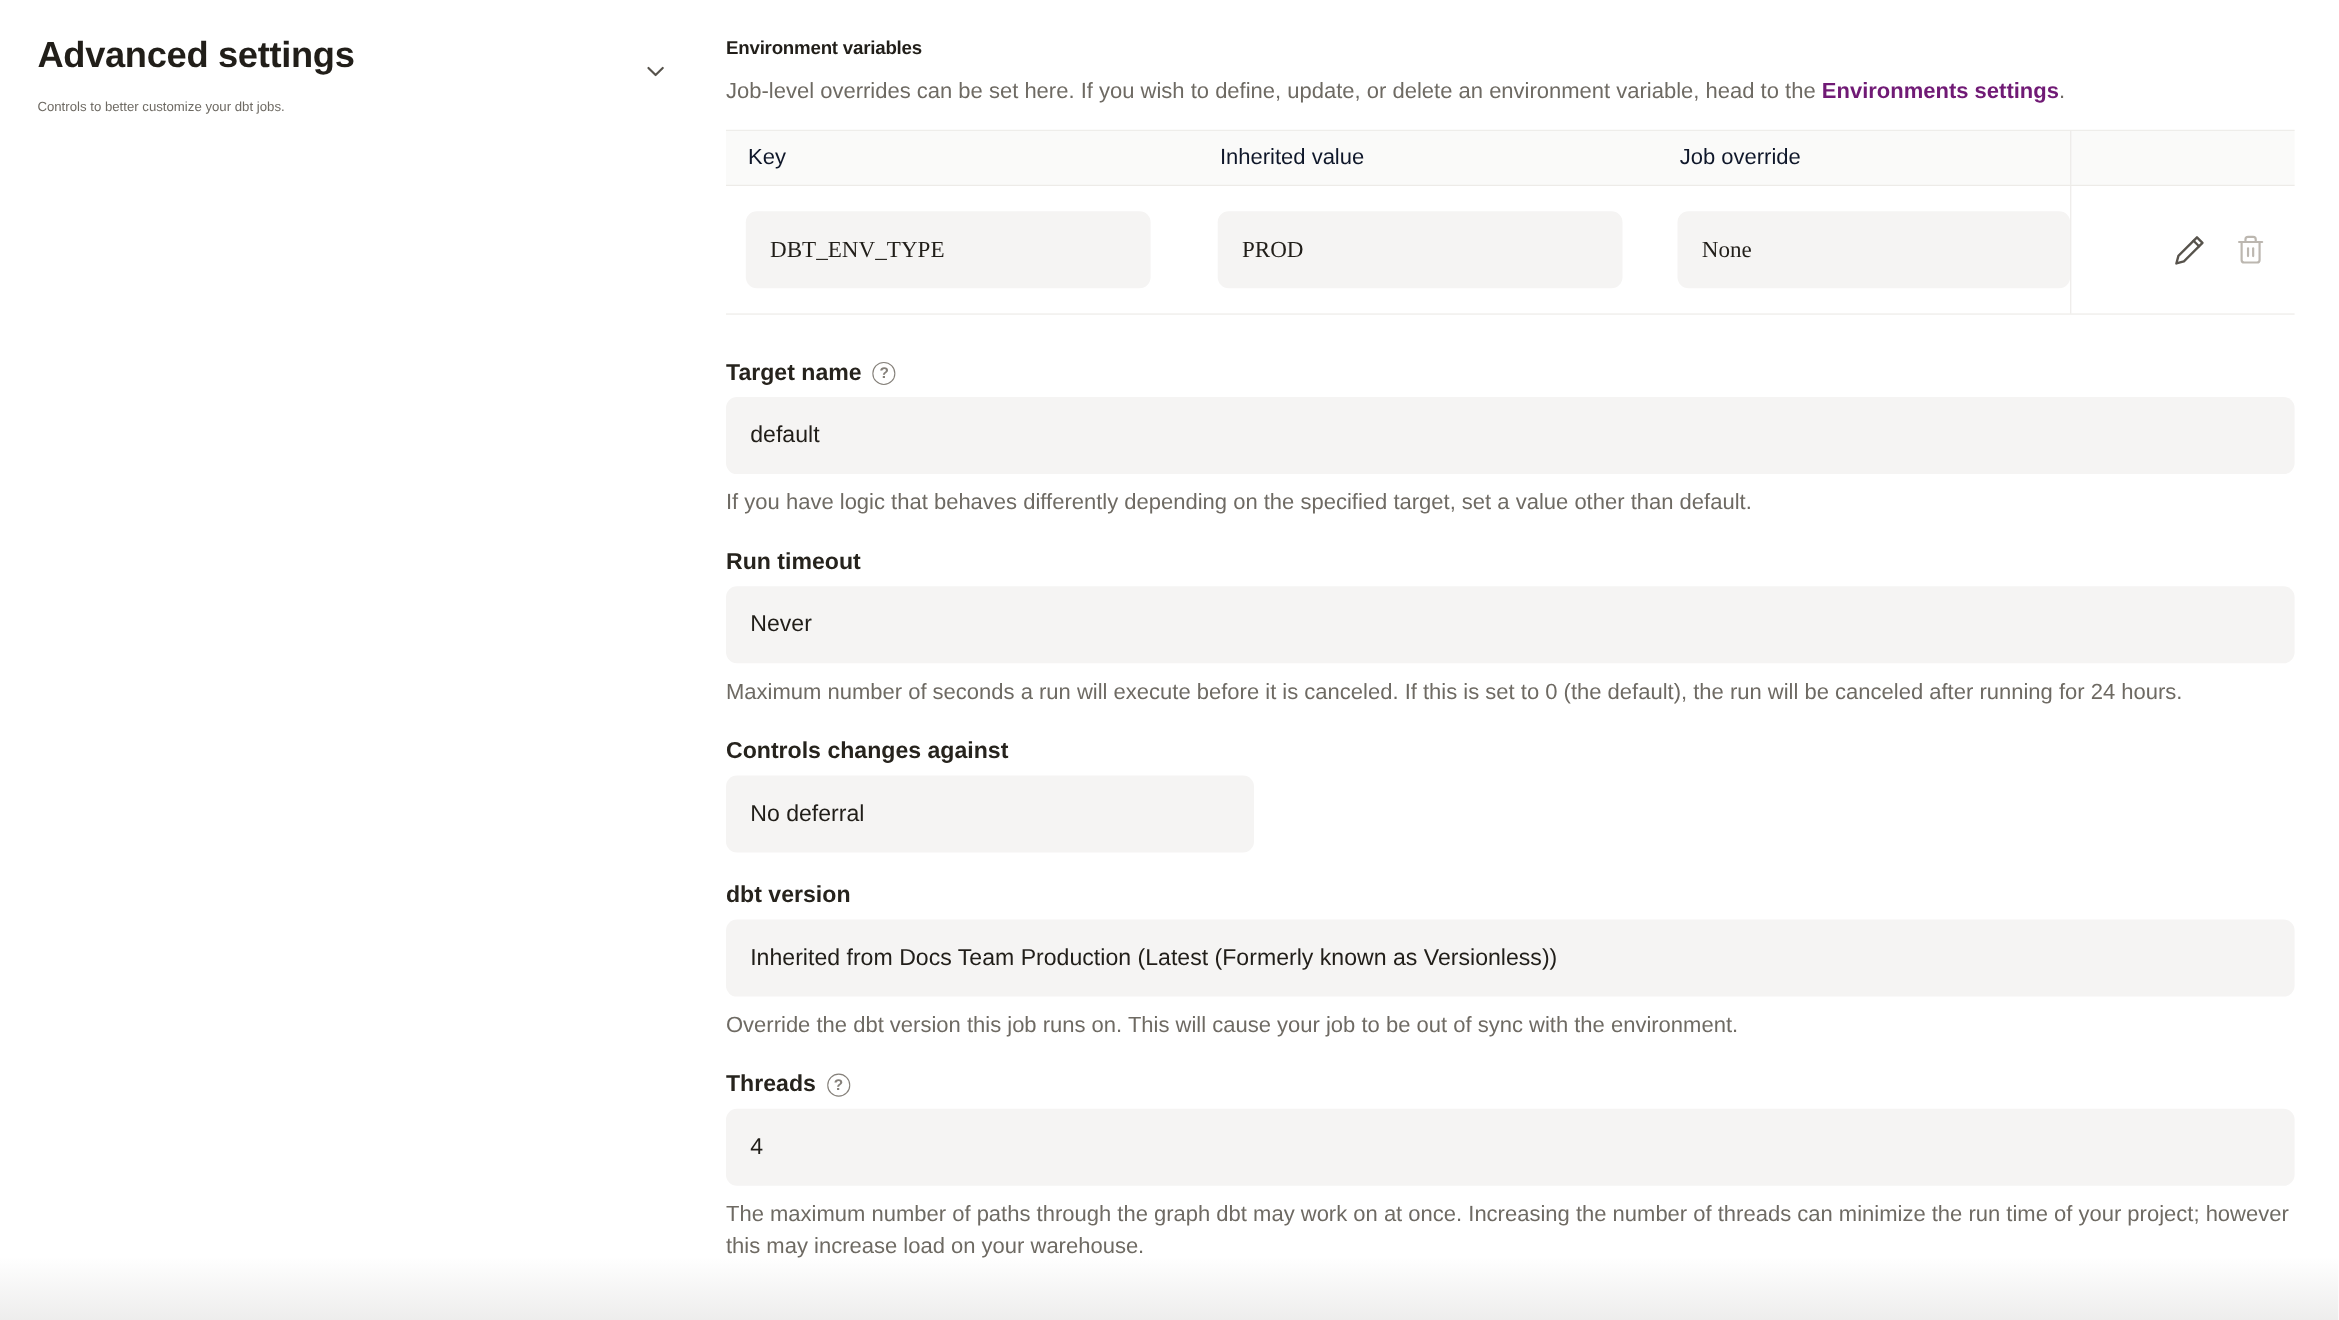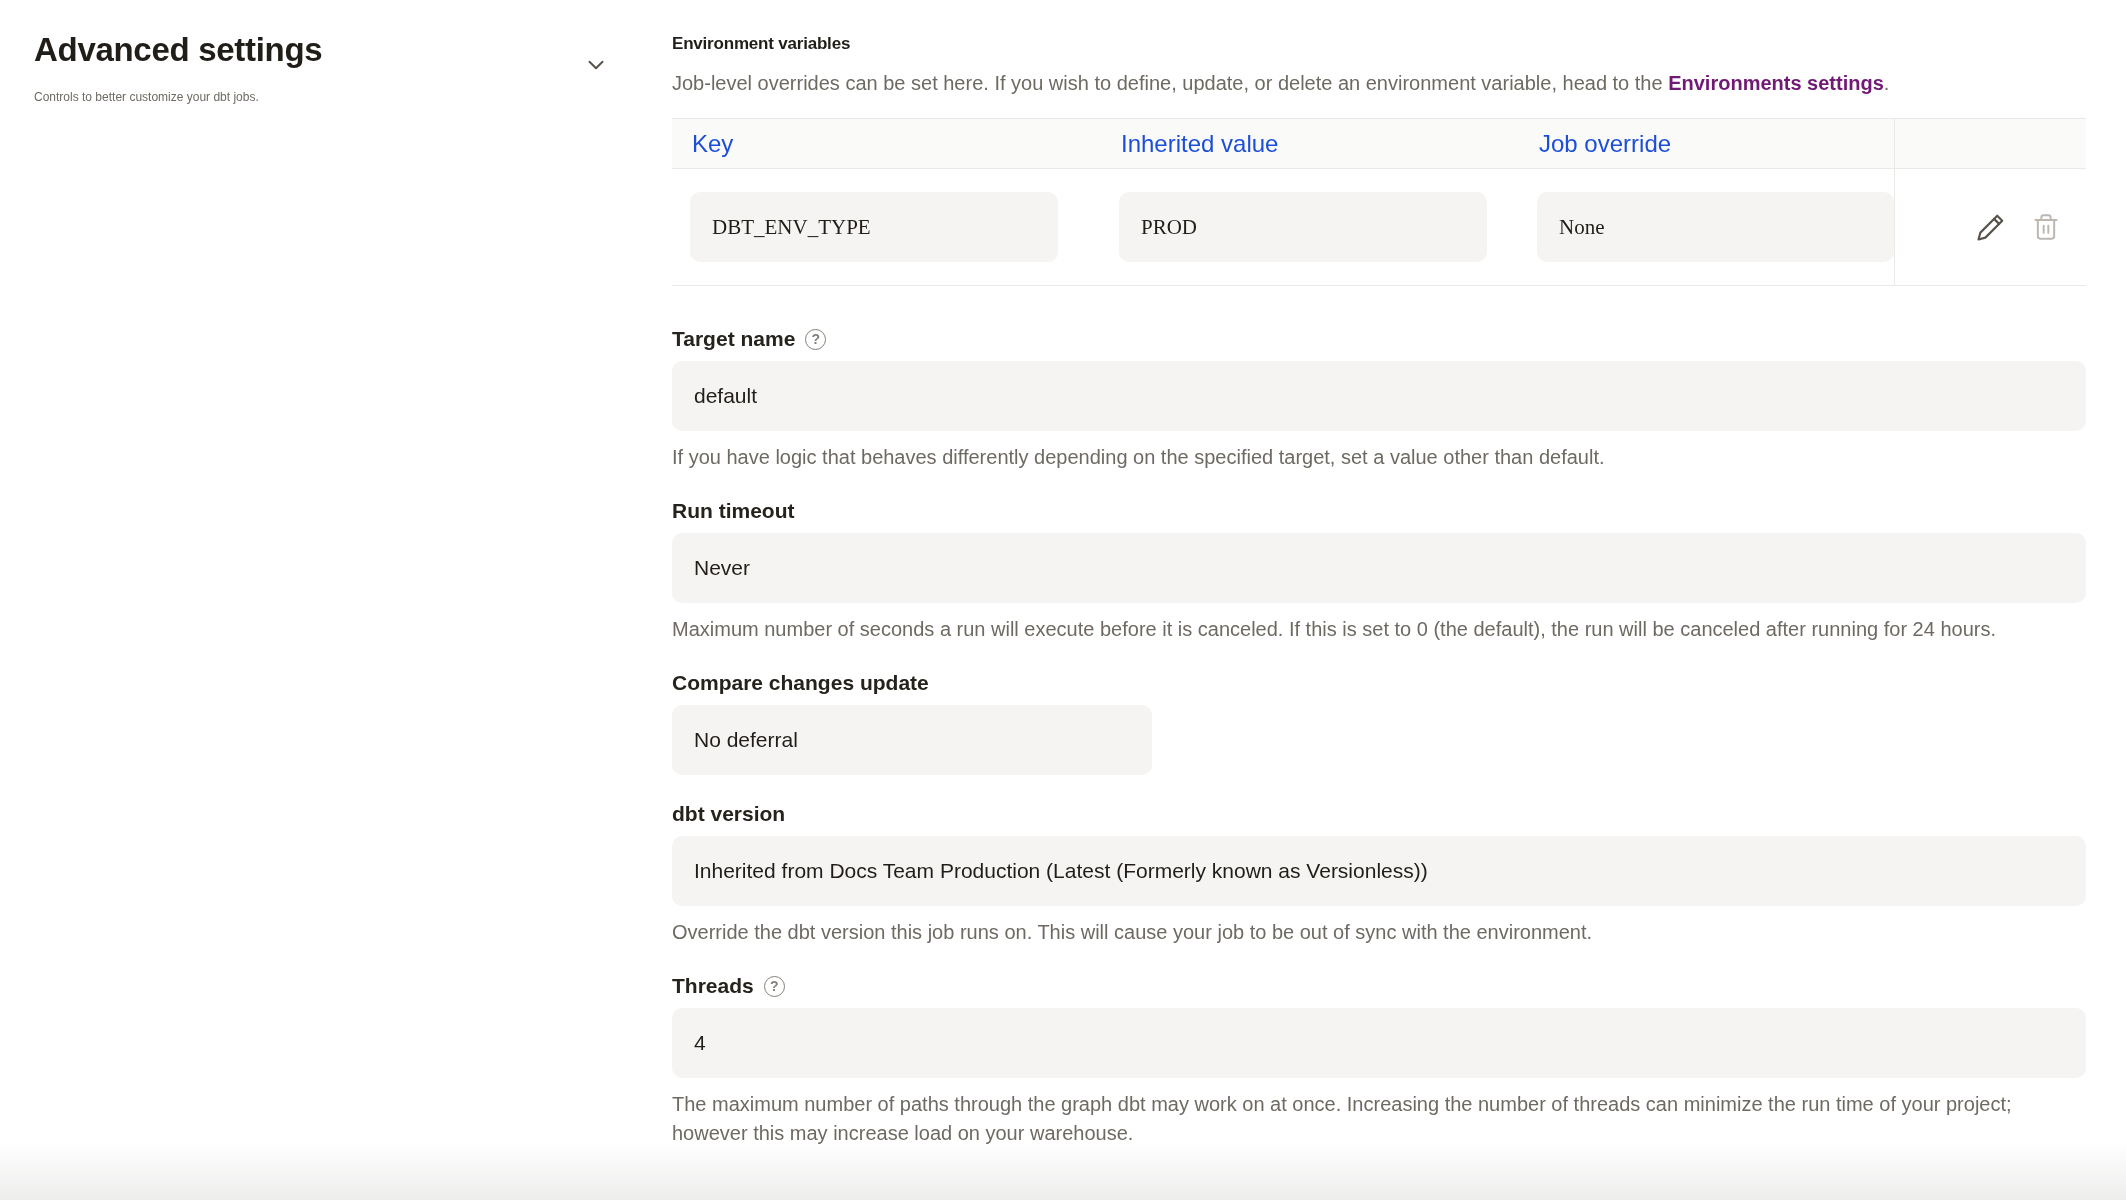--- a/index.html
+++ b/index.html
@@ -5,41 +5,41 @@
   * { box-sizing: border-box; }
   html, body { margin: 0; padding: 0; }
   body {
     width: 2126px; height: 1200px;
     background: #ffffff;
     color: var(--text, #211e19);
     font-family: "Liberation Sans", sans-serif;
     overflow: hidden;
     position: relative;
   }
-  .layout { display: flex; height: 100%; gap: 12px; }
+  .layout { display: flex; height: 100%; }
 
   
   .left-col { width: 660px; flex: 0 0 660px; position: relative; padding: 30px 0 0 34px; }
   .left-title { font-size: 33px; font-weight: 700; line-height: 40px; letter-spacing: -0.3px; }
   .left-sub { margin-top: 14px; font-size: 12px; line-height: 26px; color: var(--muted, #6e6a63); }
   .collapse-btn { position: absolute; left: 580px; top: 50px; width: 32px; height: 32px;
     display: flex; align-items: center; justify-content: center; cursor: pointer; background: none; border: none; padding: 0; }
 
   
   .right-col { flex: 1; padding: 28px 40px 0 0; }
   .section-heading { margin: 0; font-size: 17px; font-weight: 700; line-height: 32px; letter-spacing: -0.2px; }
   .section-desc { margin-top: 10px; font-size: 20px; line-height: 26px; color: var(--muted, #6e6a63); }
   .section-desc a { color: #701a75; font-weight: 700; text-underline-offset: 4px; cursor: pointer; }
   .section-desc .period { color: var(--muted, #6e6a63); }
 
   
   .env-table { margin-top: 22px; border-top: 1px solid var(--border, #ebe9e6); border-bottom: 1px solid var(--border, #ebe9e6); }
   .tbl-head { display: grid; grid-template-columns: 429px 418px 375px 1fr; height: 50px;
     background: var(--header-bg, #fafaf9); border-bottom: 1px solid var(--border, #ebe9e6); align-items: center; }
-  .th { padding-left: 20px; font-size: 24px; color: #1d4ed8; }
+  .th { padding-left: 20px; font-size: 20px; color: #0f172a; }
   .th-actions { height: 100%; border-left: 1px solid var(--border, #ebe9e6); }
   .tbl-row { display: grid; grid-template-columns: 429px 418px 375px 1fr; align-items: stretch; }
   .td { padding: 23px 0 23px 18px; display: flex; align-items: center; }
   .chip { width: 368px; height: 70px; background: var(--input-bg, #f5f4f3); border-radius: 10px;
     display: flex; align-items: center; padding: 0 22px; font-size: 21px; color: var(--text, #211e19); font-family: Liberation Serif, serif; }
   .td-actions { border-left: 1px solid var(--border, #ebe9e6); display: flex; align-items: center;
     justify-content: flex-end; gap: 26px; padding-right: 26px; }
   .icon-btn { background: none; border: none; padding: 0; cursor: pointer; display: flex; align-items: center; }
   .icon-btn svg { display: block; }
 
@@ -140,21 +140,21 @@
         <span class="field-label">Run timeout</span>
       </div>
       <div class="input">
           <span>Never</span>
         </div>
       <div class="help-text">Maximum number of seconds a run will execute before it is canceled. If this is set to 0 (the default), the run will be canceled after running for 24 hours.</div>
     </div>
 
     <div class="field">
       <div class="label-row">
-        <span class="field-label">Compare changes update</span>
+        <span class="field-label">Controls changes against</span>
       </div>
       <div class="input short">
           <span>No deferral</span>
         </div>
     </div>
 
     <div class="field">
       <div class="label-row">
         <span class="field-label">dbt version</span>
       </div>

